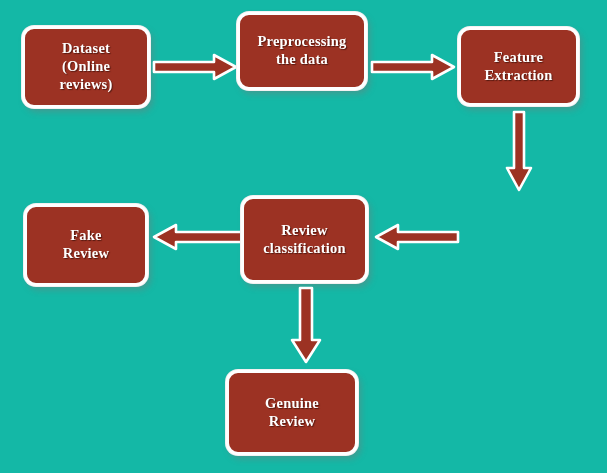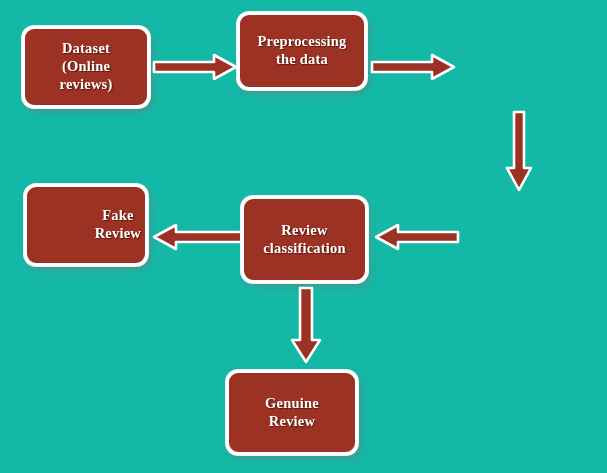--- a/index.html
+++ b/index.html
@@ -78,30 +78,34 @@
   </div>
 
   <div class="arrow" style="left:370px; top:52px; width:88px; height:30px;">
     <svg width="88" height="30" viewBox="0 0 88 30">
       <g>
         <path d="M2,10 L62,10 L62,3 L84,15 L62,27 L62,20 L2,20 Z" fill="#9C3223" stroke="#FFFFFF" stroke-width="2.6" stroke-linejoin="round"></path>
       </g>
     </svg>
   </div>
 
+  <div class="node" style="left:458px; top:27px; width:121px; height:79px;">
+    <span class="node-label">Feature
+Extraction</span>
+  </div>
 
   <div class="arrow" style="left:502px; top:110px; width:34px; height:84px;">
     <svg width="34" height="84" viewBox="0 0 34 84">
       <g>
         <path d="M12,2 L22,2 L22,58 L29,58 L17,80 L5,58 L12,58 Z" fill="#9C3223" stroke="#FFFFFF" stroke-width="2.6" stroke-linejoin="round"></path>
       </g>
     </svg>
   </div>
 
-  <div class="node" style="left:24px; top:184px; width:124px; height:82px;justify-content:flex-end;">
+  <div class="node" style="left:24px; top:204px; width:124px; height:82px;">
     <span class="node-label">Fake
 Review</span>
   </div>
 
   <div class="arrow" style="left:150px; top:222px; width:100px; height:30px;">
     <svg width="100" height="30" viewBox="0 0 100 30">
       <g>
         <path d="M98,10 L26,10 L26,3 L4,15 L26,27 L26,20 L98,20 Z" fill="#9C3223" stroke="#FFFFFF" stroke-width="2.6" stroke-linejoin="round"></path>
       </g>
     </svg>

